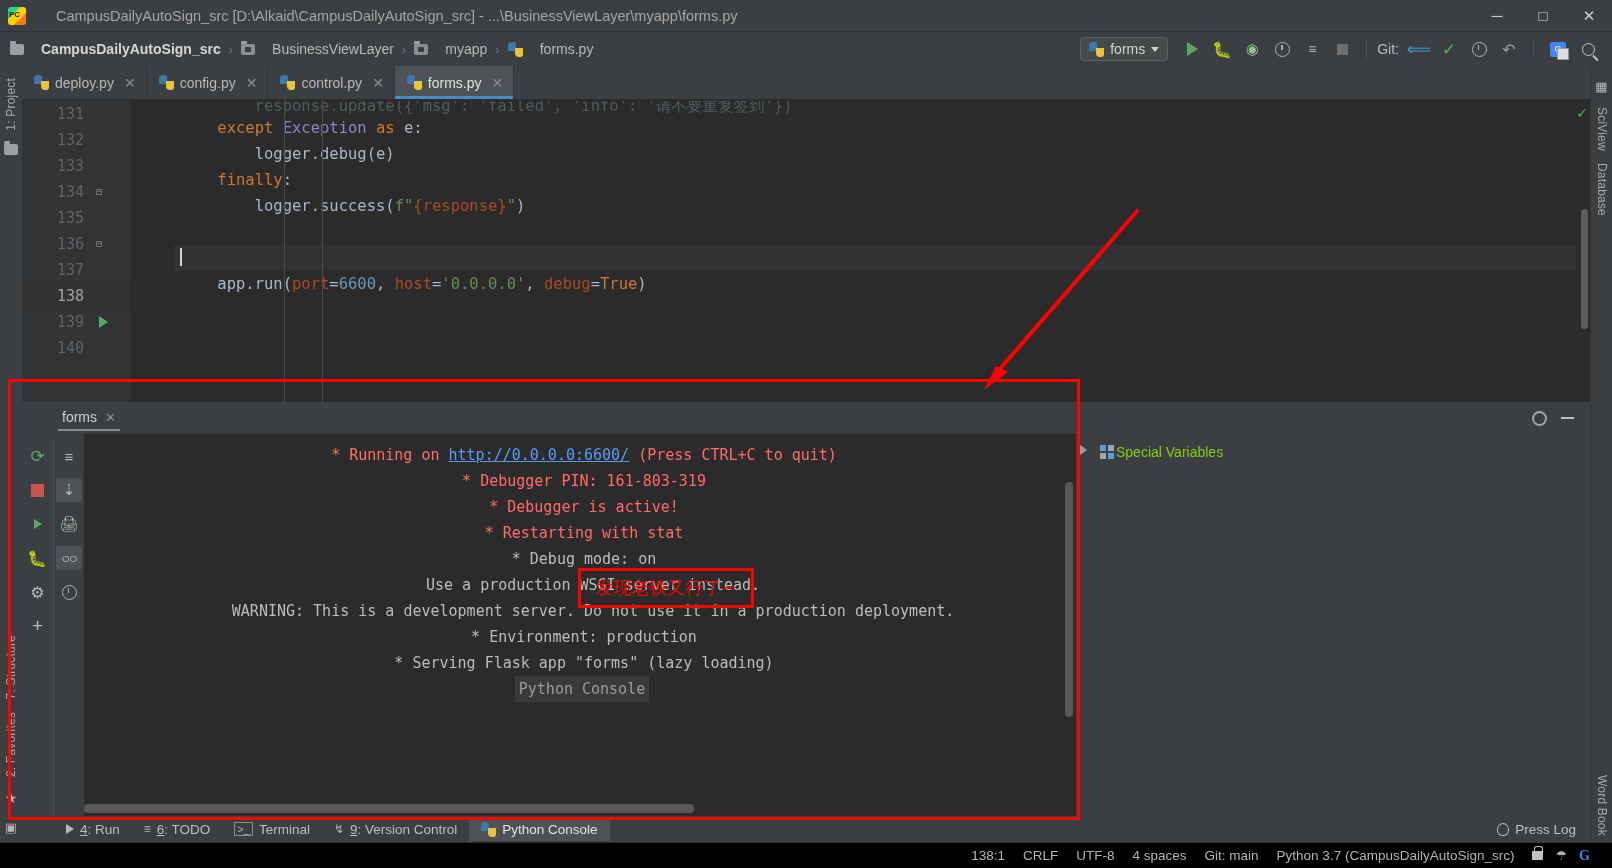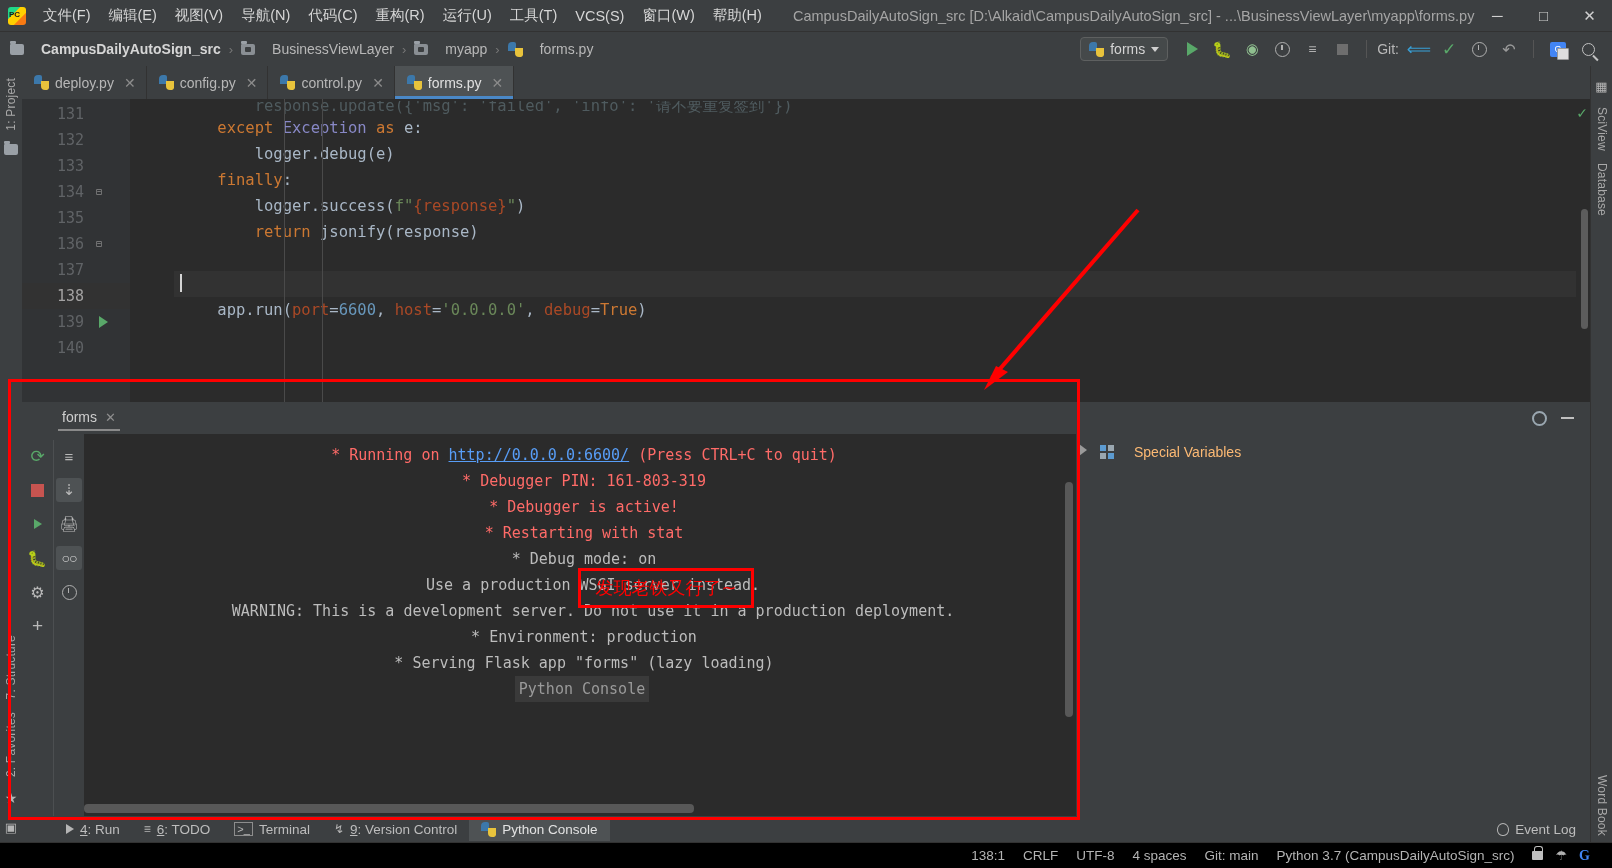--- a/index.html
+++ b/index.html
@@ -197,21 +197,21 @@
   .cl.white { color: #bcbcbc; }
   .link { color: #589df6; text-decoration: underline; }
   .cons-scroll-v { position: absolute; right: 3px; top: 48px; width: 8px; height: 235px; background: #585858; border-radius: 4px; }
   .cons-scroll-h { position: absolute; left: 0; bottom: 3px; height: 9px; width: 610px; background: #585858; border-radius: 4px; }
 
   .splitter-arrow {
     width: 14px; flex: 0 0 14px; background: #3c3f41; display:flex; align-items:flex-start; justify-content:center; padding-top: 10px;
   }
   .tri-right { width:0;height:0;border-left:8px solid #9a9a9a;border-top:6px solid transparent;border-bottom:6px solid transparent;}
   .vars-panel { flex: 0 0 500px; background: #3c3f41; padding: 10px 0 0 10px; }
-  .vars-row { display:flex; align-items:center; gap:20px; font-size:14px; color:#fdba74; }
+  .vars-row { display:flex; align-items:center; gap:2px; font-size:14px; color:#84cc16; }
   .vars-ic {
     width: 14px; height: 14px; position: relative; flex: 0 0 14px;
   }
   .vars-ic i { position:absolute; display:block; }
   .vars-ic i:nth-child(1){ left:0; top:0; width:6px; height:6px; background:#5c9bd1;}
   .vars-ic i:nth-child(2){ left:8px; top:0; width:6px; height:6px; background:#9aa7b0;}
   .vars-ic i:nth-child(3){ left:0; top:8px; width:6px; height:6px; background:#9aa7b0;}
   .vars-ic i:nth-child(4){ left:8px; top:8px; width:6px; height:6px; background:#5c9bd1;}
 
   
@@ -248,33 +248,20 @@
   }
   .ann-arrow { position: absolute; left: 960px; top: 200px; width: 220px; height: 200px; pointer-events:none; }
 </style>
 </head>
 <body>
 
 <div class="app">
 
   <div class="titlebar">
     <div class="pc-logo"></div>
-    <div class="menu">
-      <div class="menu-item">文件(F)</div>
-      <div class="menu-item">编辑(E)</div>
-      <div class="menu-item">视图(V)</div>
-      <div class="menu-item">导航(N)</div>
-      <div class="menu-item">代码(C)</div>
-      <div class="menu-item">重构(R)</div>
-      <div class="menu-item">运行(U)</div>
-      <div class="menu-item">工具(T)</div>
-      <div class="menu-item">VCS(S)</div>
-      <div class="menu-item">窗口(W)</div>
-      <div class="menu-item">帮助(H)</div>
-    </div>
     <div class="title-text">CampusDailyAutoSign_src [D:\Alkaid\CampusDailyAutoSign_src] - ...\BusinessViewLayer\myapp\forms.py</div>
     <div class="winctl">
       <div class="winbtn">─</div>
       <div class="winbtn">□</div>
       <div class="winbtn close">✕</div>
     </div>
   </div>
 
   <div class="navbar">
     <div class="crumb bold">
@@ -396,21 +383,20 @@
             <div class="gline">140</div>
           </div>
         <div class="codearea" id="codearea">
           <div class="indent-guide" style="left:154px"></div>
           <div class="indent-guide" style="left:192px"></div>
         <div class="cline" style="height: 14px; line-height: 10px; overflow: hidden;"><span class="ghost">        response.update({</span><span class="ghost">'msg'</span><span class="ghost">: </span><span class="ghost">'failed'</span><span class="ghost">, </span><span class="ghost">'info'</span><span class="ghost">: </span><span class="ghost">'请不要重复签到'</span><span class="ghost">})</span></div>
             <div class="cline"><span class="plain">    </span><span class="k">except </span><span class="builtin">Exception </span><span class="k">as</span><span class="plain"> e:</span></div>
             <div class="cline"><span class="plain">        logger.debug(e)</span></div>
             <div class="cline"><span class="plain">    </span><span class="k">finally</span><span class="plain">:</span></div>
             <div class="cline"><span class="plain">        logger.success(</span><span class="str">f"</span><span class="kwarg">{response}</span><span class="str">"</span><span class="plain">)</span></div>
-            <div class="cline"><span class="plain">        </span><span class="k">return</span><span class="plain"> jsonify(response)</span></div>
             <div class="cline"></div>
             <div class="cline cur"><span class="caret"></span></div>
             <div class="cline"><span class="plain">    app.run(</span><span class="kwarg">port</span><span class="plain">=</span><span class="num">6600</span><span class="plain">, </span><span class="kwarg">host</span><span class="plain">=</span><span class="str">'0.0.0.0'</span><span class="plain">, </span><span class="kwarg">debug</span><span class="plain">=</span><span class="k">True</span><span class="plain">)</span></div>
           </div>
         <div class="editor-right-bar">
           <span class="err-tick">✓</span>
           <div class="scroll-v"></div>
         </div>
       </div>
 
@@ -505,21 +491,21 @@
           <div class="twtab">
             <span style="color:#b5b5b5;font-size:12px">↯</span>
             <span><u>9</u><span>: Version Control</span></span>
           </div>
           <div class="twtab active">
             <span class="ic-py"></span>
             <span>Python Console</span>
           </div>
           <div class="twbar-right">
             <span class="evt-ic"></span>
-            <span>Event Log</span>
+            <span>Press Log</span>
           </div>
         </div>
       </div>
     </div>
 
     <div class="strip right">
       <span class="strip-ic" style="color:#b5b5b5;font-size:13px">▦</span>
       <div class="vlabel">SciView</div>
       <div class="vlabel">Database</div>
       <div style="flex:1"></div>

